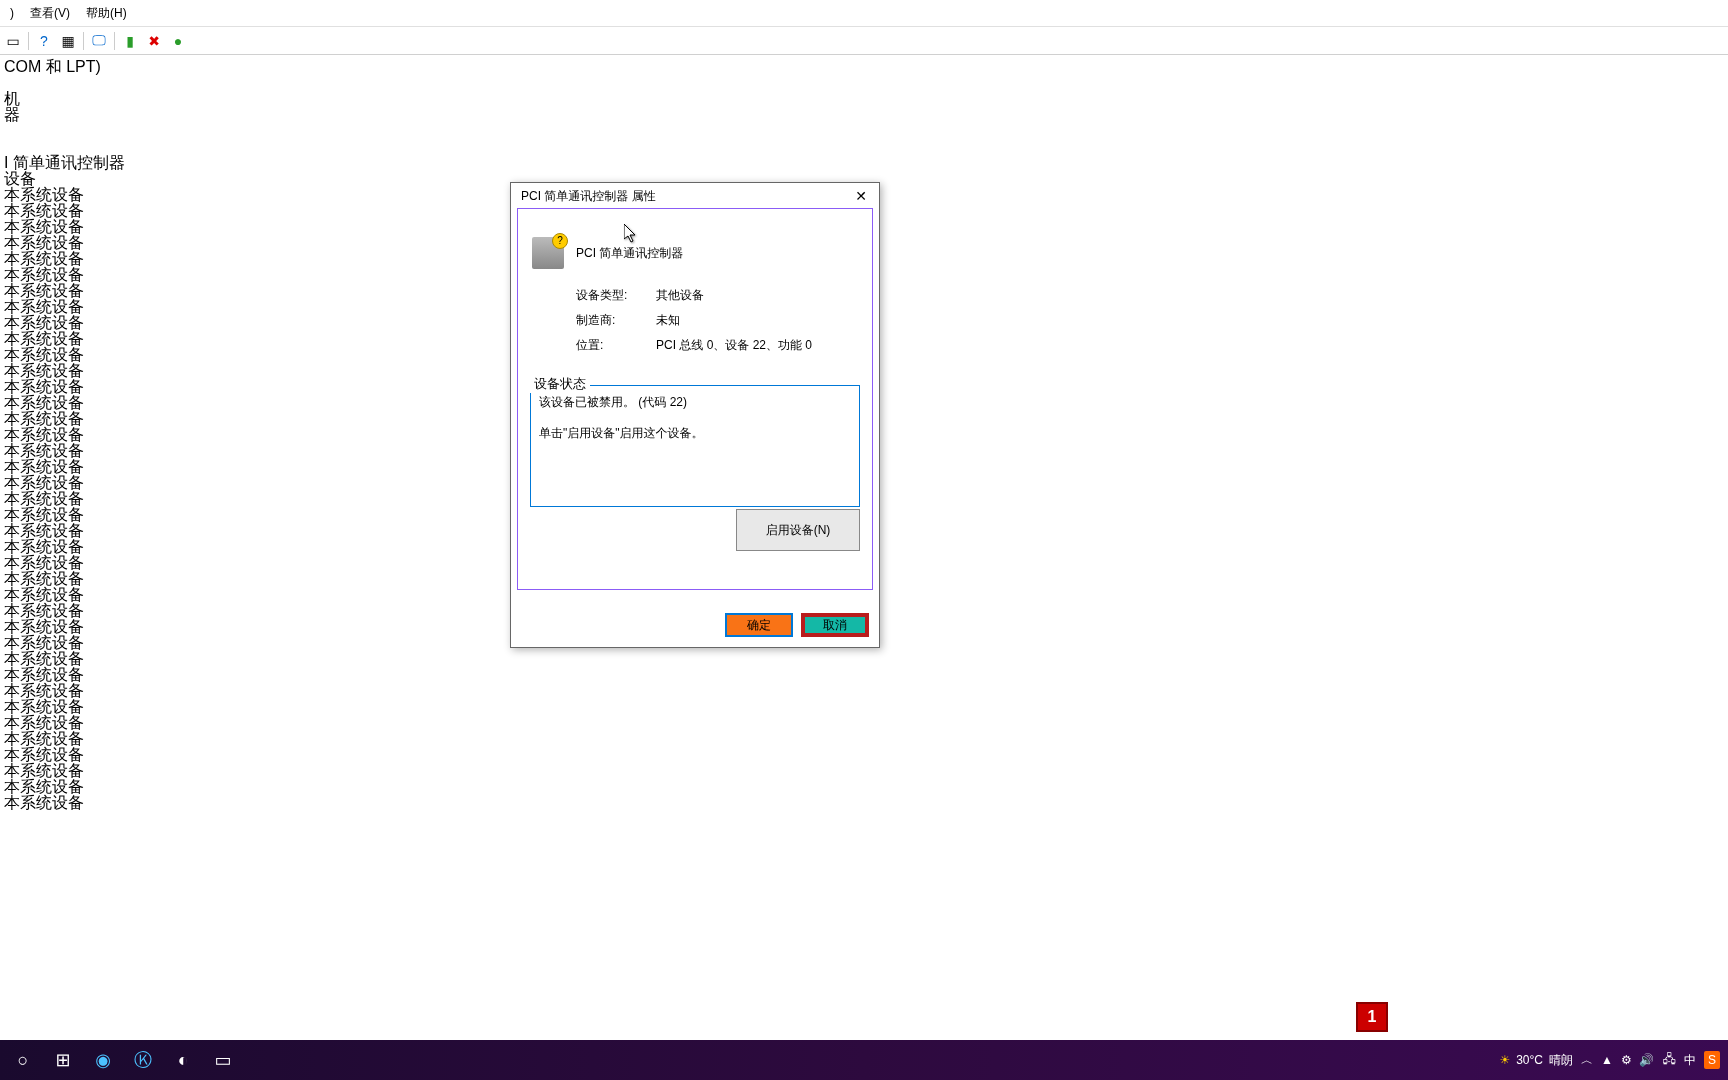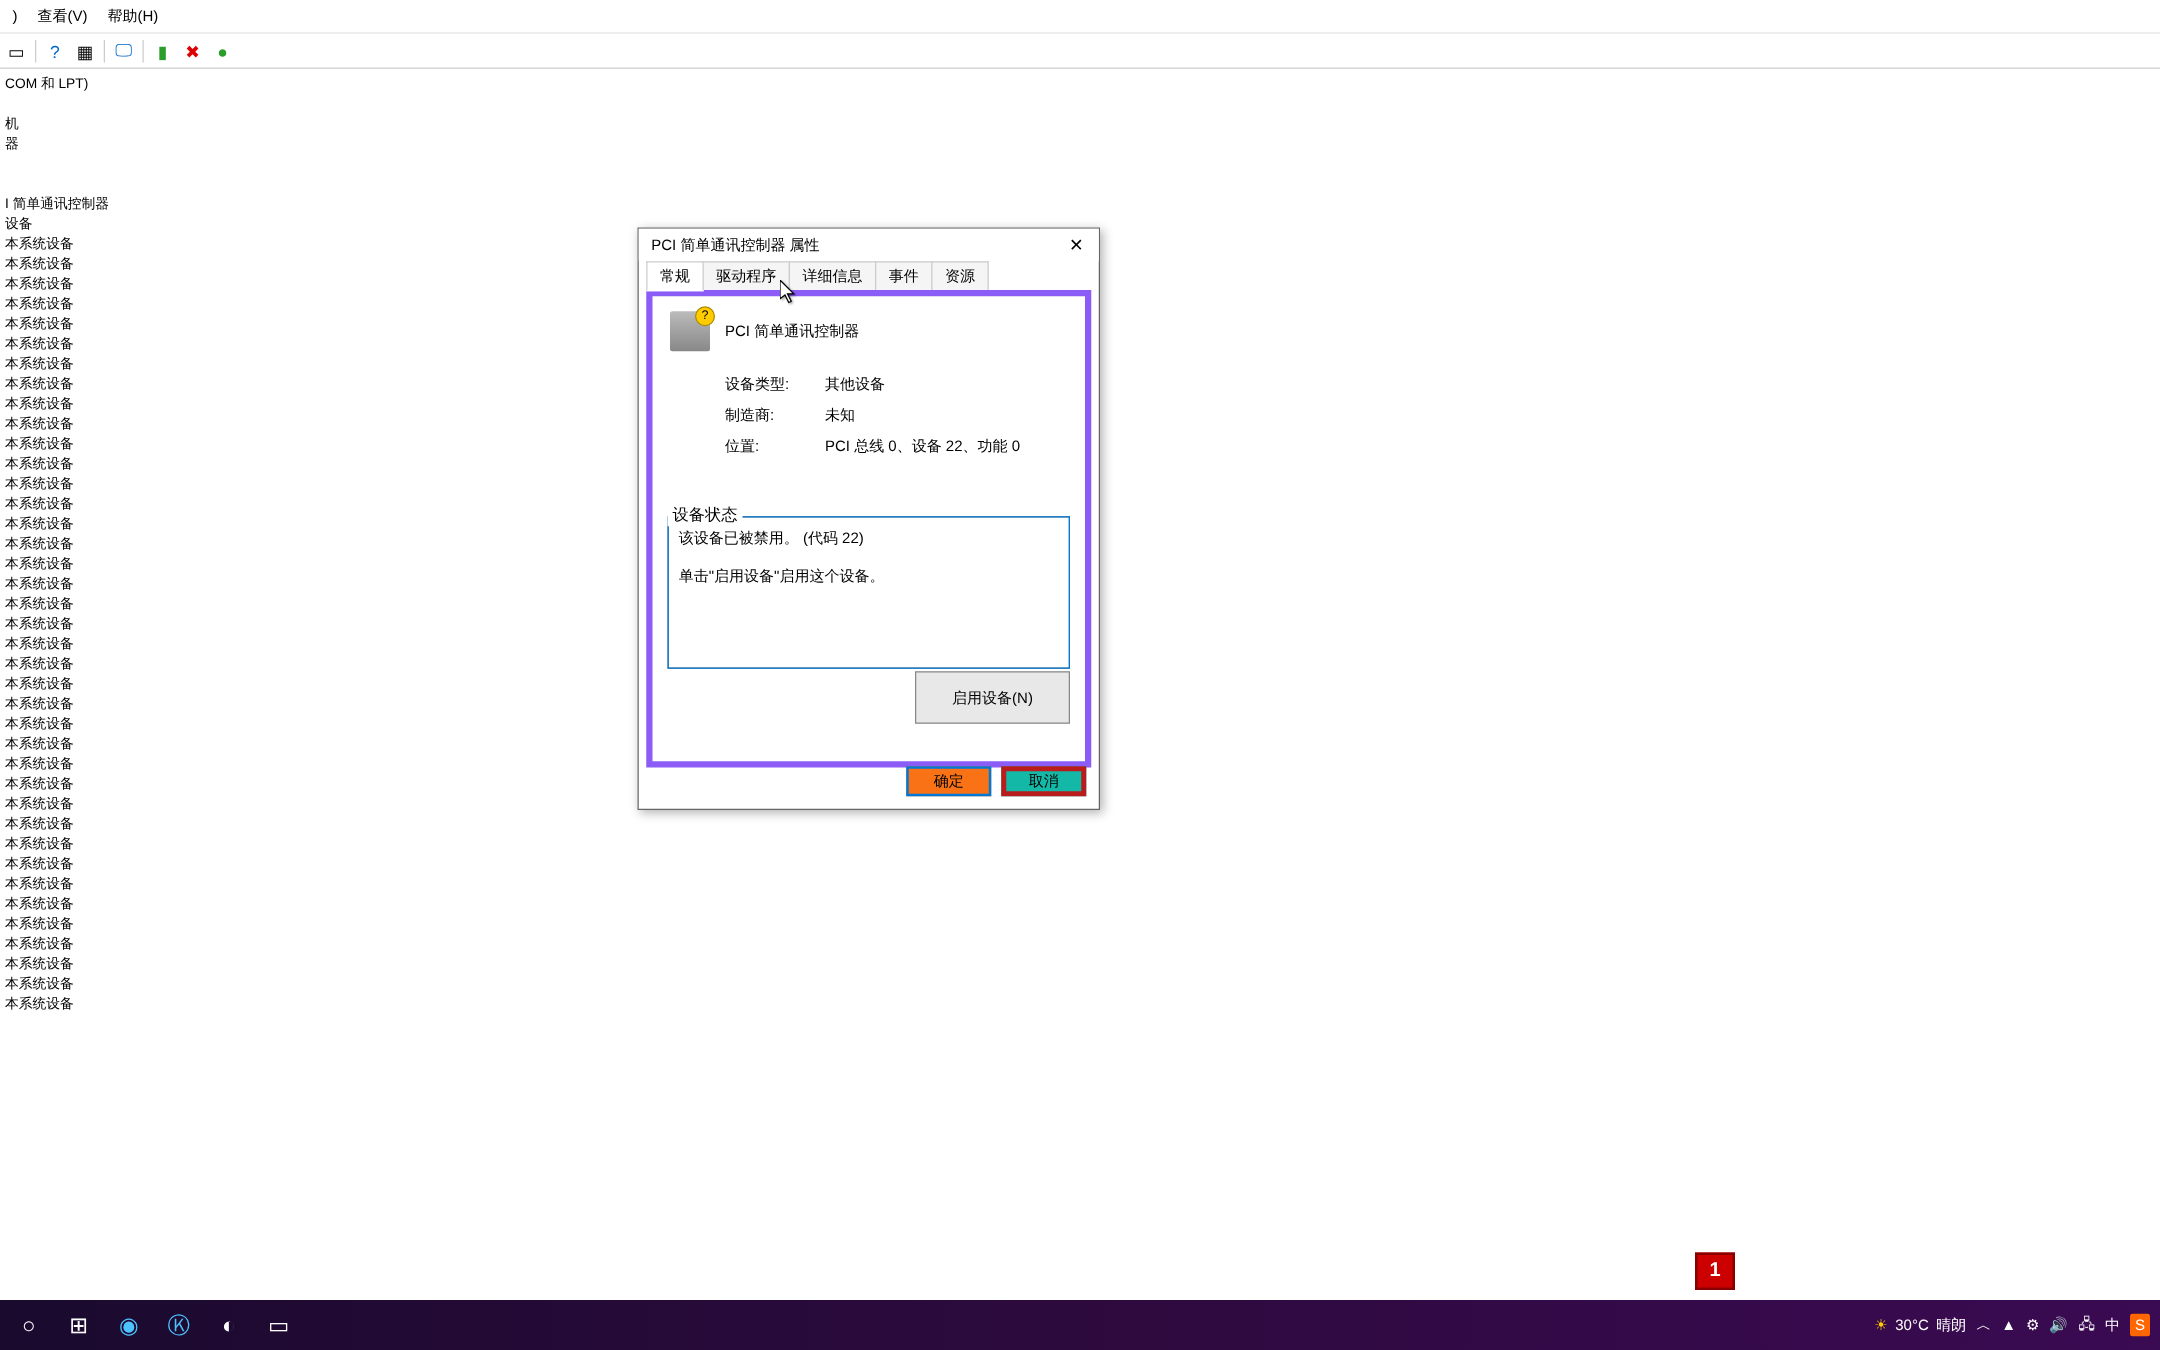--- a/index.html
+++ b/index.html
@@ -5,34 +5,34 @@
 * { margin: 0; padding: 0; box-sizing: border-box; font-family: "Microsoft YaHei", "Segoe UI", sans-serif; }
 body { width: 1728px; height: 1080px; background: #fff; overflow: hidden; position: relative; }
 
 .menubar { height: 27px; background: #fff; display: flex; align-items: center; padding-left: 2px; border-bottom: 1px solid #e0e0e0; font-size: 12px; }
 .menubar span { padding: 4px 8px; cursor: default; }
 
 .toolbar { height: 28px; background: #fff; display: flex; align-items: center; padding-left: 2px; gap: 2px; border-bottom: 1px solid #d0d0d0; }
 .toolbar .tbtn { width: 22px; height: 22px; display: flex; align-items: center; justify-content: center; cursor: default; font-size: 14px; }
 .toolbar .sep { width: 1px; height: 18px; background: #ccc; margin: 0 2px; }
 
-.tree { padding: 4px 0 0 0; font-size: 11px; line-height: 16px; color: #000; }
+.tree { padding: 4px 0 0 0; font-size: 16px; line-height: 16px; color: #000; }
 .tree .node { padding: 0 0 0 4px; height: 16px; display: flex; align-items: center; }
 .tree .node.cat { font-weight: normal; }
 
 .dialog { position: absolute; left: 510px; top: 182px; width: 370px; height: 466px; background: #fff; border: 1px solid #666; box-shadow: 2px 2px 8px rgba(0,0,0,.3); }
 .dialog .titlebar { height: 26px; display: flex; align-items: center; justify-content: space-between; padding: 0 6px 0 10px; font-size: 12px; background: #fff; }
 .dialog .close { width: 24px; height: 20px; display:flex; align-items:center; justify-content:center; font-size:14px; cursor: default; }
 
 .tabs { display: flex; height: 24px; margin: 0 6px; font-size: 12px; }
 .tabs .tab { padding: 3px 10px 0; border: 1px solid #ccc; border-bottom: none; background: #fff; cursor: default; margin-right: -1px; }
 .tabs .tab.active { background: #fff; position: relative; z-index: 2; border-bottom: 1px solid #fff; }
 .tabs .tab:not(.active){ background:#f5f5f5;}
 
-.tabbody { border: 5px solid #8b5cf6; margin: -1px 6px 6px; height: 382px; padding: 12px 14px; position: relative; font-size: 12px; }
+.tabbody { border: 1px solid #8b5cf6; margin: -1px 6px 6px; height: 382px; padding: 28px 14px; position: relative; font-size: 12px; }
 
 .devhead { display: flex; align-items: center; gap: 12px; margin-bottom: 18px; }
 .devhead .dicon { width: 32px; height: 32px; background: linear-gradient(#bbb,#888); border-radius: 2px; position: relative; }
 .devhead .dicon::after { content:"?"; position:absolute; right:-4px; top:-4px; width:14px; height:14px; background:#ffcc00; border:1px solid #aa8800; border-radius:50%; font-size:10px; text-align:center; line-height:13px; color:#000;}
 
 .props { margin-left: 44px; }
 .props .row { display: flex; margin-bottom: 8px; }
 .props .row .k { width: 80px; }
 .props .row .v { flex: 1; }
 
@@ -134,27 +134,20 @@
       <div class="node">本系统设备</div>
       <div class="node">本系统设备</div>
       <div class="node">本系统设备</div>
     </div>
 </div>
 
 <div class="dialog">
   <div class="titlebar">
     <span>PCI 简单通讯控制器 属性</span>
     <div class="close">✕</div>
-  </div>
-  <div class="tabs">
-    <div class="tab active">常规</div>
-    <div class="tab">驱动程序</div>
-    <div class="tab">详细信息</div>
-    <div class="tab">事件</div>
-    <div class="tab">资源</div>
   </div>
   <div class="tabbody">
     <div class="devhead">
       <div class="dicon"></div>
       <span>PCI 简单通讯控制器</span>
     </div>
     <div class="props">
       <div class="row">
           <span class="k">设备类型:</span>
           <span class="v">其他设备</span>

